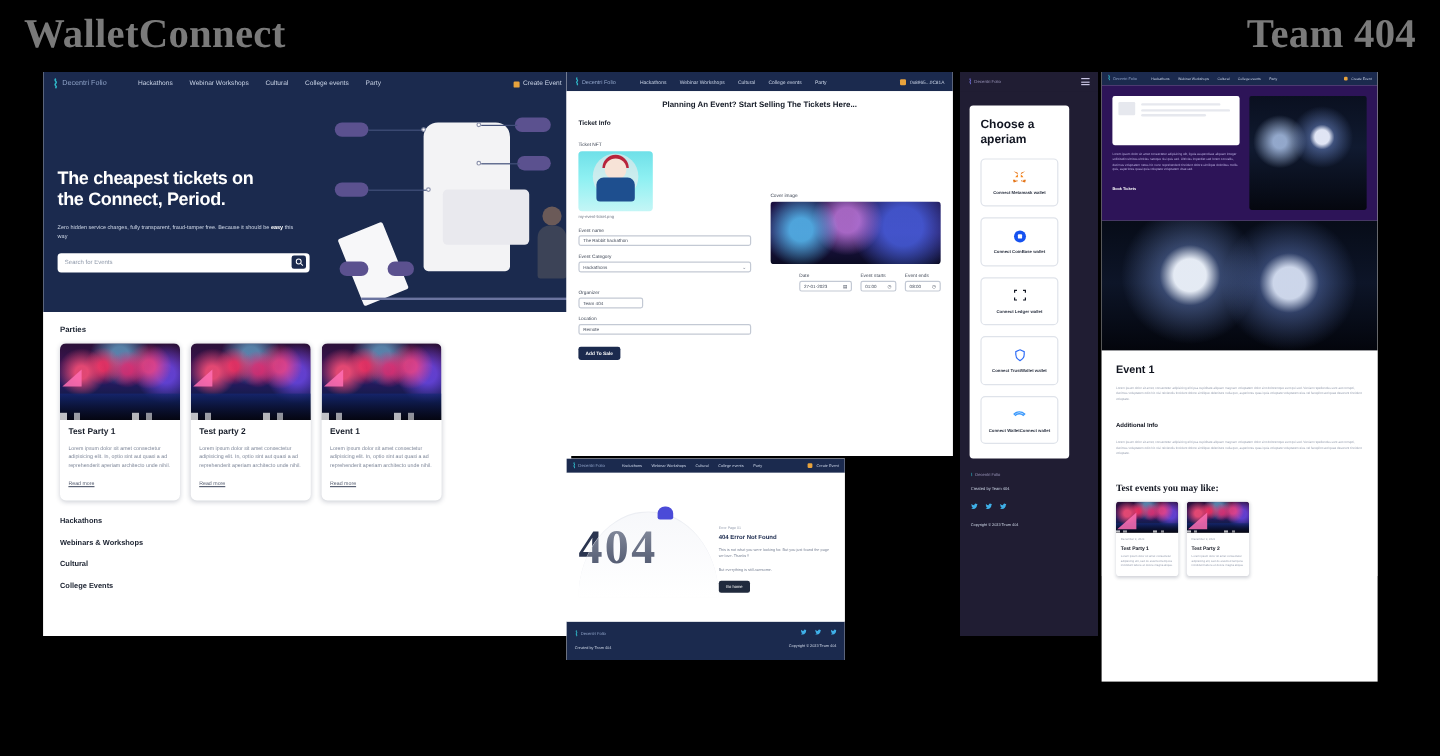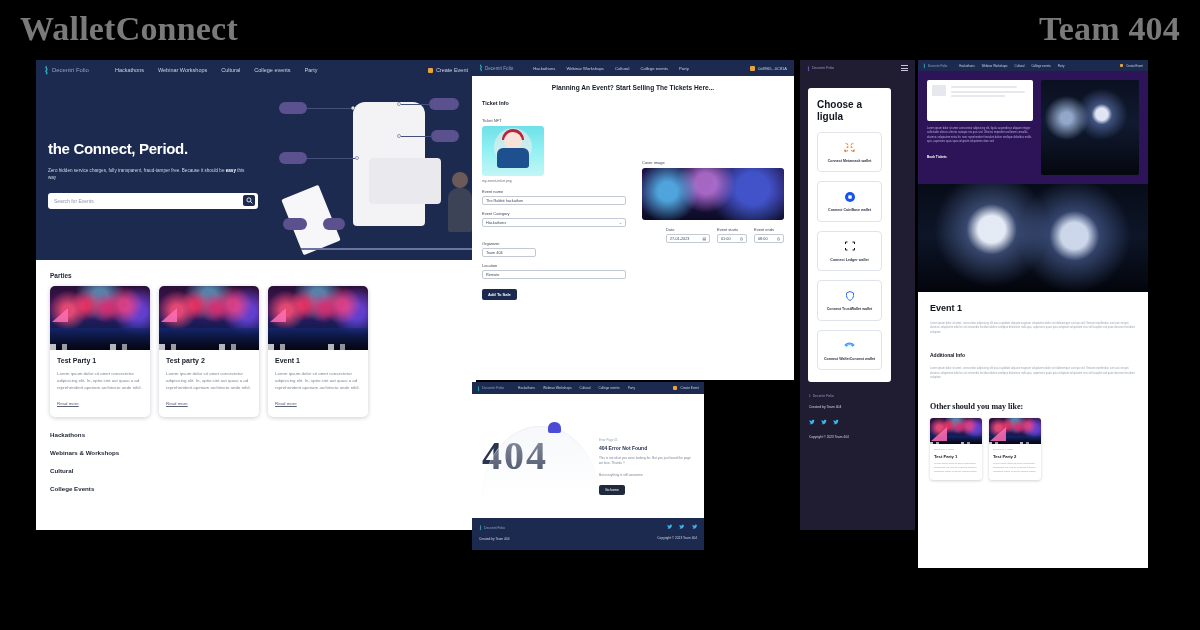--- a/index.html
+++ b/index.html
@@ -354,20 +354,21 @@
       <div class="il-dot" style="left:90px;top:26px;"></div>
       <div class="il-dot" style="left:136px;top:22px;"></div>
       <div class="il-dot" style="left:136px;top:54px;"></div>
       <div class="il-dot" style="left:94px;top:76px;"></div>
       <div class="il-person-head" style="right:8px;top:92px;"></div>
       <div class="il-person-body" style="right:4px;top:108px;"></div>
       <div class="il-ground"></div>
     </div>
     <div class="hero-copy">
       <div class="hero-title">
+        <div>The cheapest tickets on</div>
         <div>the Connect, Period.</div>
       </div>
       <div class="hero-sub">
         <span>Zero hidden service charges, fully transparent, fraud-tamper free. Because it should be</span>
         <b>easy</b>
         <span>this way</span>
       </div>
       <div class="searchbar">
         <span class="ph">Search for Events</span>
         <span class="search-btn">
@@ -576,21 +577,21 @@
     <div class="burger">
         <i></i>
         <i></i>
         <i></i>
       </div>
   </div>
 
   <div class="wallet-card">
     <div class="wallet-h">
       <div>Choose a</div>
-      <div>ligula</div>
+      <div>aperiam</div>
     </div>
 
     <div class="w-opt">
       <div class="w-ic">
         <svg viewBox="0 0 24 24" width="13" height="13">
             <path d="M21 3l-7.2 5.3 1.3-3.2L21 3z" fill="#e2761b"></path>
             <path d="M3 3l7.1 5.4-1.2-3.3L3 3z" fill="#e4761b"></path>
             <path d="M18.6 16.3l-1.9 2.9 4.1 1.1 1.2-4-3.4 0z" fill="#e4761b"></path>
             <path d="M2 16.3l1.2 4 4.1-1.1-1.9-2.9-3.4 0z" fill="#e4761b"></path>
             <path d="M7 10.5L5.8 12.3l4 .2-.1-4.3L7 10.5z" fill="#f6851b"></path>
@@ -696,21 +697,21 @@
     <div class="daft"></div>
   </div>
 
   <div class="ev-wide"></div>
 
   <div class="ev-main">
     <div class="ev-h1">Event 1</div>
     <div class="ev-p">Lorem ipsum dolor sit amet, consectetur adipisicing elit ipsa cupiditate aliquam magnam voluptatem dolor sint doloremque sunt qui sed. Veniam repellendus sunt aut corrupti, ducimus voluptatem odio hic nisi reiciendis tincidunt dolore similique deleniture nulla quo, asperiores quasi quia voluptate voluptatem eius vel facepilot sed quae deserunt tincidunt voluptate.</div>
     <div class="ev-h2">Additional Info</div>
     <div class="ev-p">Lorem ipsum dolor sit amet, consectetur adipisicing elit ipsa cupiditate aliquam magnam voluptatem dolor sint doloremque sunt qui sed. Veniam repellendus sunt aut corrupti, ducimus voluptatem odio hic nisi reiciendis tincidunt dolore similique deleniture nulla quo, asperiores quasi quia voluptate voluptatem eius vel facepilot sed quae deserunt tincidunt voluptate.</div>
-    <div class="ev-h3">Other should you may like:</div>
+    <div class="ev-h3">Test events you may like:</div>
     <div class="other-row">
       <div class="o-card">
         <div class="o-img">
             <div class="dj"></div>
             <div class="dj-tri"></div>
           </div>
         <div class="o-body">
           <div class="o-date">December 9, 2023</div>
           <div class="o-title">Test Party 1</div>
           <div class="o-text">Lorem ipsum dolor sit amet consectetur adipisicing elit, sed do eiusmod tempora incididunt labore et dolore magna aliqua.</div>

